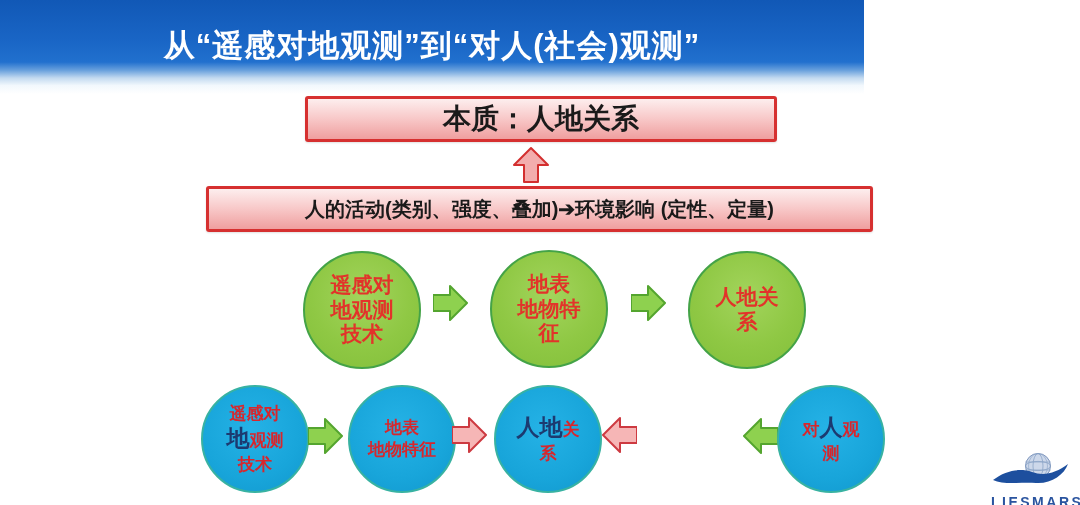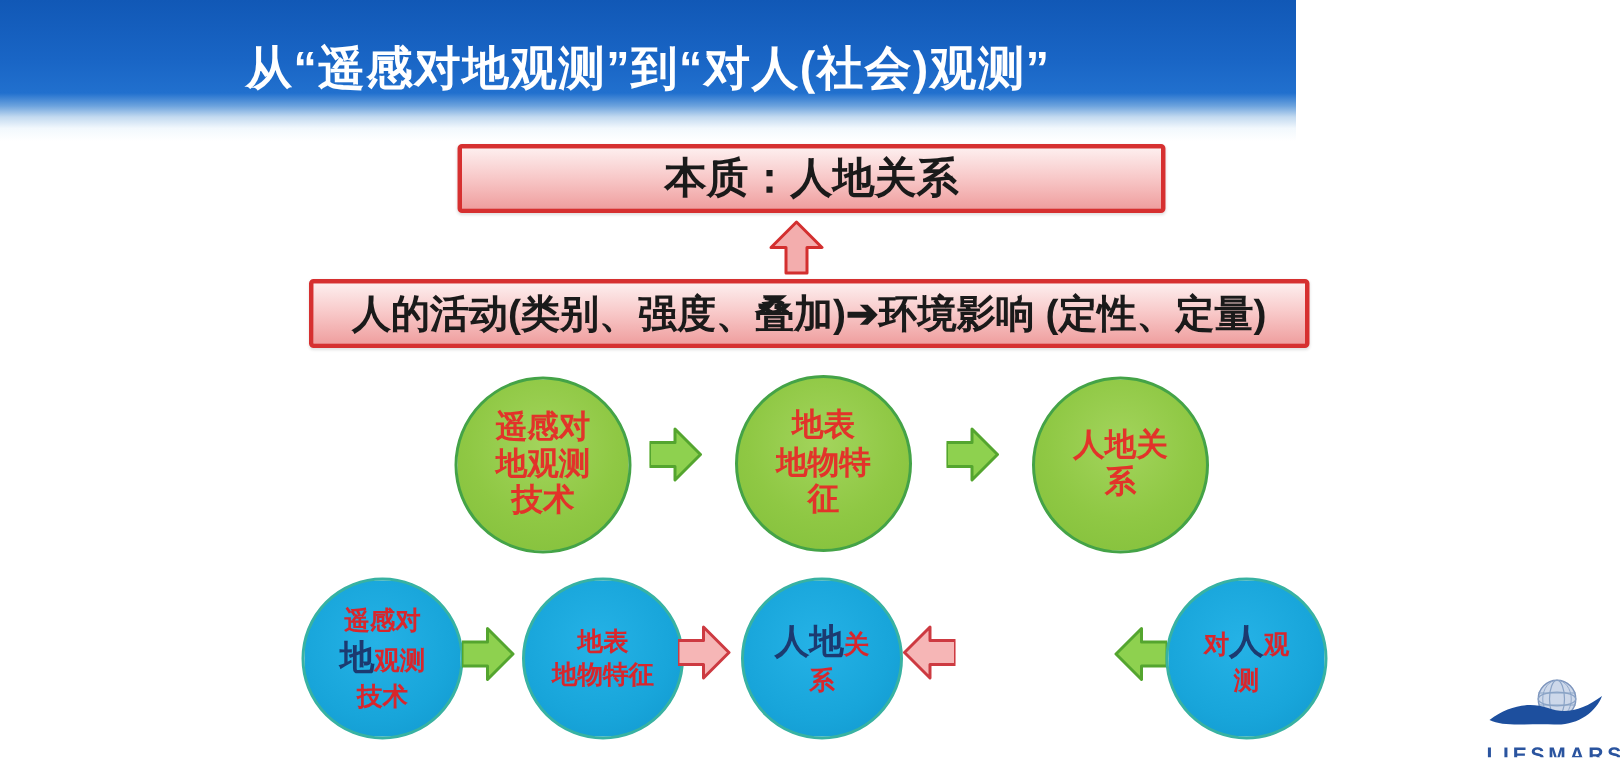--- a/index.html
+++ b/index.html
@@ -16,21 +16,21 @@
     position:absolute; top:25px; left:0; width:100%; text-align:center;
     color:#ffffff; font-size:31px; font-weight:bold; letter-spacing:1px;
   }
   .redbox {
     position:absolute; border:3px solid #d63030; border-radius:3px;
     background:linear-gradient(180deg,#fdeeee 0%, #f8c9c9 48%, #ef9f9f 100%);
     display:flex; align-items:center; justify-content:center;
     color:#1a1a1a; font-weight:bold; box-shadow:0 1px 2px rgba(0,0,0,.12);
   }
   .box-essence  { left:305px; top:96px;  width:466px; height:40px; font-size:28px; }
-  .box-activity { left:206px; top:186px; width:661px; height:40px; font-size:26px; }
+  .box-activity { left:206px; top:186px; width:661px; height:40px; font-size:20px; }
   .circle {
     position:absolute; border-radius:50%; display:flex; flex-direction:column;
     align-items:center; justify-content:center; text-align:center; font-weight:bold;
   }
   .green {
     width:114px; height:114px; color:#e2332a; font-size:21px; line-height:1.18;
     background:radial-gradient(circle at 50% 38%, #a3d45c 0%, #8fc844 55%, #82bf3a 100%);
     border:2px solid #44a347;
   }
   .blue {

